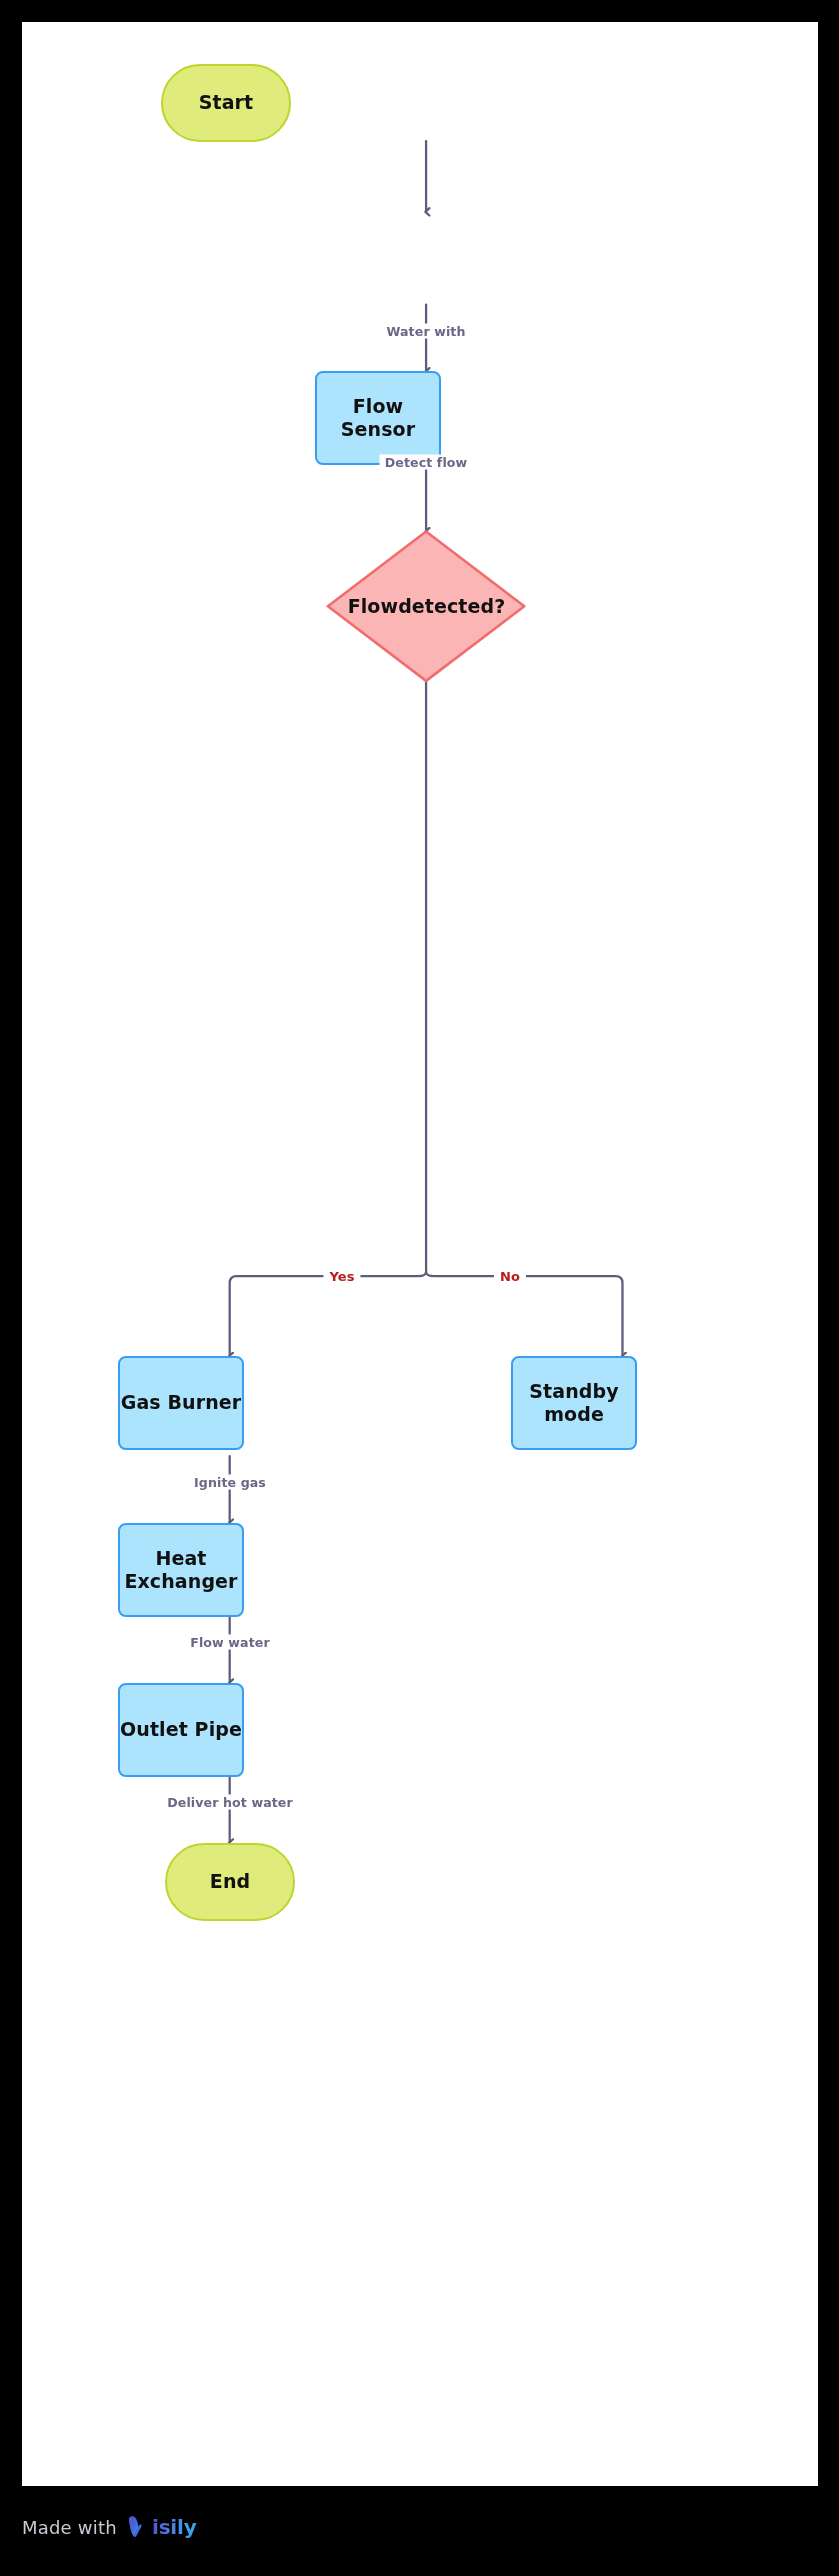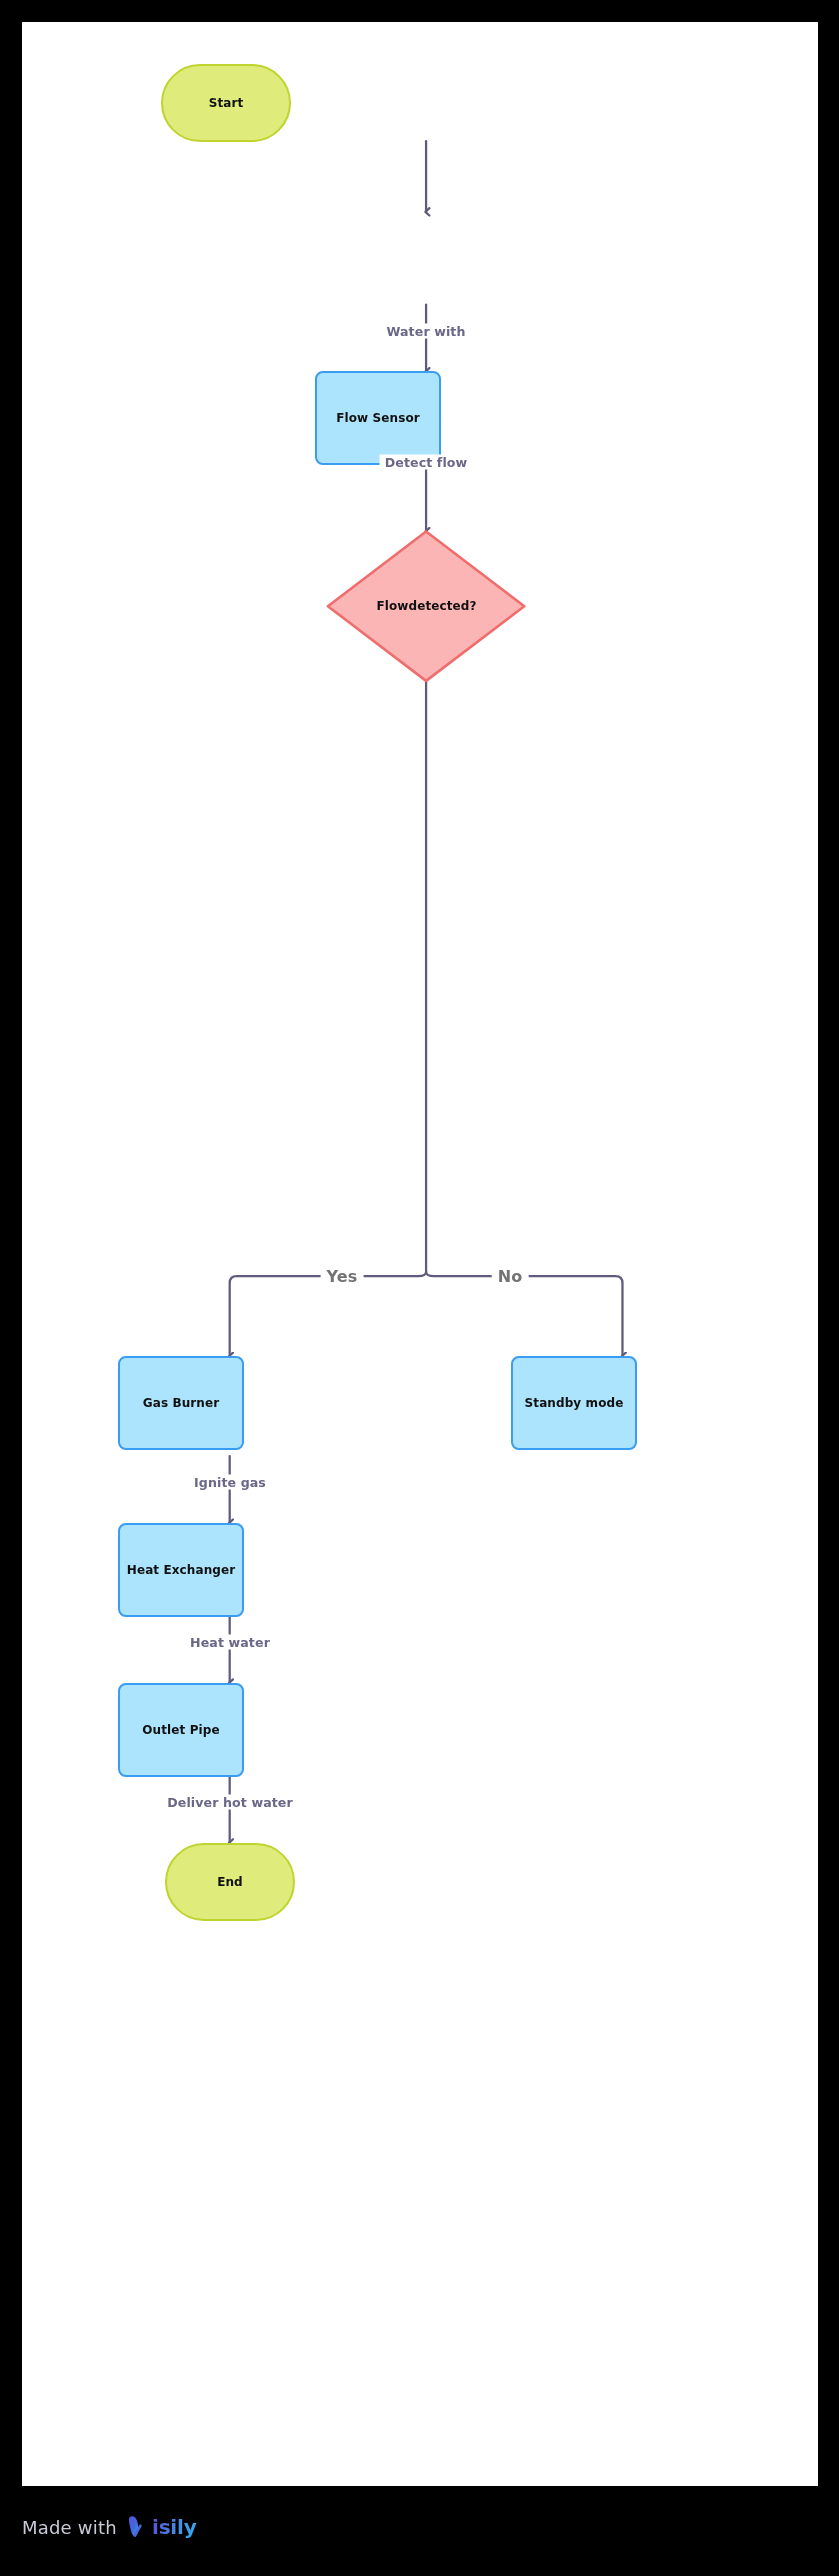--- a/index.html
+++ b/index.html
@@ -37,21 +37,21 @@
   
   .node {
     position: absolute;
     box-sizing: border-box;
     display: flex;
     align-items: center;
     justify-content: center;
     text-align: center;
     color: #111111;
     font-weight: 700;
-    font-size: 12px;
+    font-size: 19px;
     line-height: 1.22;
     letter-spacing: 0.1px;
     user-select: none;
   }
 
   .node-terminator {
     background: #dfeb7b;
     border: 2.6px solid #bfd42e;
     border-radius: 52px;
   }
@@ -76,22 +76,22 @@
     letter-spacing: 0.1px;
     white-space: nowrap;
     background: #ffffff;
     padding: 0 5.2px;
     transform: translate(-50%, -50%);
     user-select: none;
   }
 
   .branch-label {
     position: absolute;
-    color: #737373;
-    font-size: 16px;
+    color: #b91c1c;
+    font-size: 13px;
     font-weight: 600;
     letter-spacing: 0.1px;
     white-space: nowrap;
     background: #ffffff;
     padding: 0 6px;
     transform: translate(-50%, -50%);
     user-select: none;
   }
 
   
@@ -185,21 +185,21 @@
   <div class="edge-label" style="left:404px; top:309px;">Water with</div>
 
   <div class="edge-label" style="left:404px; top:440px;">Detect flow</div>
 
   <div class="branch-label" style="left:320px; top:1254px;">Yes</div>
 
   <div class="branch-label" style="left:488px; top:1254px;">No</div>
 
   <div class="edge-label" style="left:208px; top:1460px;">Ignite gas</div>
 
-  <div class="edge-label" style="left:208px; top:1620px;">Heat water</div>
+  <div class="edge-label" style="left:208px; top:1620px;">Flow water</div>
 
   <div class="edge-label" style="left:208px; top:1780px;">Deliver hot water</div>
 
 </div>
 
 <div id="footer">
   <span id="footer-made-with">Made with</span>
   <span id="visily-logo">
     <svg width="26" height="26" viewBox="0 0 30 30">
       <defs>

